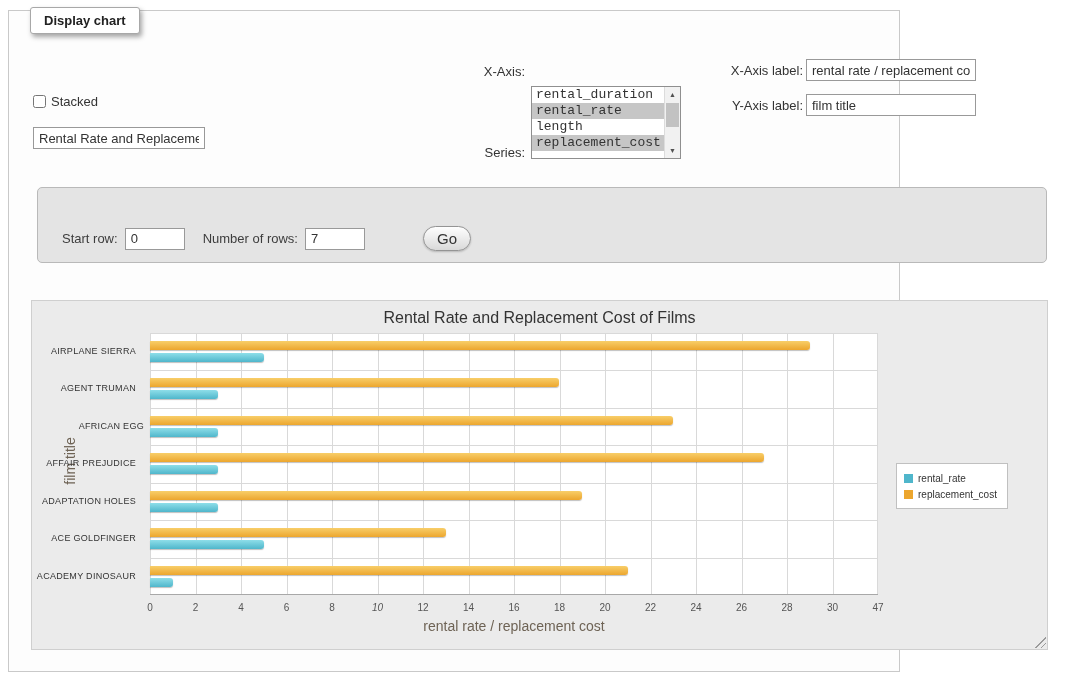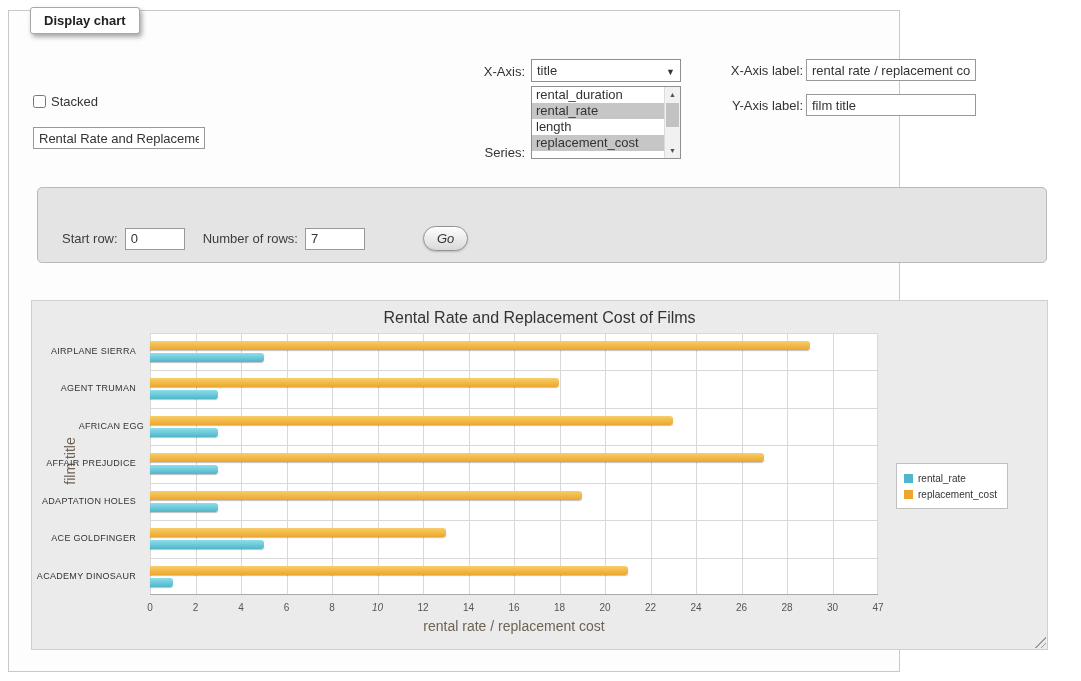--- a/index.html
+++ b/index.html
@@ -19,36 +19,36 @@
   .cap { position:absolute; text-align:right; color:#333; }
   .cap-xaxis { left:420px; top:53px; width:96px; }
   .cap-series { left:420px; top:134px; width:96px; }
   .cap-xlabel { left:700px; top:52px; width:94px; }
   .cap-ylabel { left:700px; top:87px; width:94px; }
 
   .fake-select { position:absolute; left:522px; top:48px; width:150px; height:23px; background:#fff; border:1px solid #8f8f8f; padding:3px 20px 2px 5px; cursor:default; }
   .fake-select .arrow { position:absolute; right:5px; top:7px; font-size:9px; color:#333; }
 
   .listbox { position:absolute; left:522px; top:75px; width:150px; height:73px; background:#fff; border:1px solid #8f8f8f; overflow:hidden; }
-  .option { height:16px; line-height:16px; padding:0 4px; width:calc(100% - 16px); white-space:nowrap; overflow:hidden; }
+  .option { height:16px; line-height:16px; padding:0 4px; width:calc(100% - 16px); white-space:nowrap; overflow:hidden;font-family:Liberation Mono, monospace; }
   .option.sel { background:#c6c6c6; }
   .sb { position:absolute; right:0; top:0; width:16px; height:100%; background:#f1f1f1; border-left:1px solid #dcdcdc; }
   .sb-up,.sb-down { position:absolute; left:0; width:100%; height:15px; text-align:center; line-height:15px; font-size:7px; color:#505050; background:#f1f1f1; }
   .sb-up { top:0; } .sb-down { bottom:0; }
   .sb-thumb { position:absolute; left:1px; top:16px; width:13px; height:24px; background:#c2c2c2; }
 
   .xlabel-input { position:absolute; left:797px; top:48px; width:170px; }
   .ylabel-input { position:absolute; left:797px; top:83px; width:170px; }
 
   .inner-panel { position:absolute; left:28px; top:176px; width:1010px; height:76px; background:#e4e4e4; border:1px solid #b9b9b9; border-radius:5px; }
   .inner-row { position:absolute; left:24px; top:38px; display:flex; align-items:center; }
   .inner-row .fld { width:60px; margin-left:7px; }
   .lbl2 { color:#3d3d3d; }
   .ml { margin-left:18px; }
-  .go-btn { margin-left:58px; height:25px; padding:2px 13px; border:1px solid #949494; border-radius:13px; background:linear-gradient(180deg,#fefefe,#d9d9d9); font-family:"Liberation Sans",sans-serif; font-size:13px; color:#333; box-shadow:0 1px 2px rgba(0,0,0,0.2); cursor:pointer;font-style:italic; }
+  .go-btn { margin-left:58px; height:25px; padding:2px 13px; border:1px solid #949494; border-radius:13px; background:linear-gradient(180deg,#fefefe,#d9d9d9); font-family:"Liberation Sans",sans-serif; font-size:15px; color:#333; box-shadow:0 1px 2px rgba(0,0,0,0.2); cursor:pointer; }
 
   .chart-panel { position:absolute; left:22px; top:289px; width:1017px; height:350px; background:#ebebeb; border:1px solid #cfcfcf; }
   .chart-title { position:absolute; top:8px; left:0; width:100%; text-align:center; font-size:16px; color:#333; }
   .plot { position:absolute; left:118px; top:32px; width:728px; height:262px; background:#fff; }
   .gv { position:absolute; top:0; width:1px; height:100%; background:#d9d9d9; }
   .gh { position:absolute; left:0; width:100%; height:1px; background:#d9d9d9; }
   .gh.axisline { background:#a8a8a8; }
   .bar { position:absolute; left:0; height:9px; border-radius:0 3px 3px 0; box-shadow:0 1px 1px rgba(0,0,0,0.25); }
   .cat-label { position:absolute; left:0; width:110px; text-align:right; padding-right:6px; font-size:9px; color:#333; letter-spacing:0.3px; white-space:nowrap; }
   .x-tick { position:absolute; transform:translateX(-50%); font-size:10px; color:#555; }
@@ -69,24 +69,20 @@
 
 
   <label class="stacked-row">
     <input type="checkbox" style="">
     <span>Stacked</span>
   </label>
 
   <input type="text" class="title-input" value="Rental Rate and Replacement Cost of Films" style="">
 
   <div class="cap cap-xaxis">X-Axis:</div>
-  <div class="fake-select">
-    <span>title</span>
-    <span class="arrow">▼</span>
-  </div>
 
   <div class="cap cap-series">Series:</div>
   <div class="listbox" id="seriesList">
     <div class="option">rental_duration</div>
       <div class="option sel">rental_rate</div>
       <div class="option">length</div>
       <div class="option sel">replacement_cost</div>
       <div class="sb">
       <div class="sb-up">▲</div>
       <div class="sb-thumb"></div>

